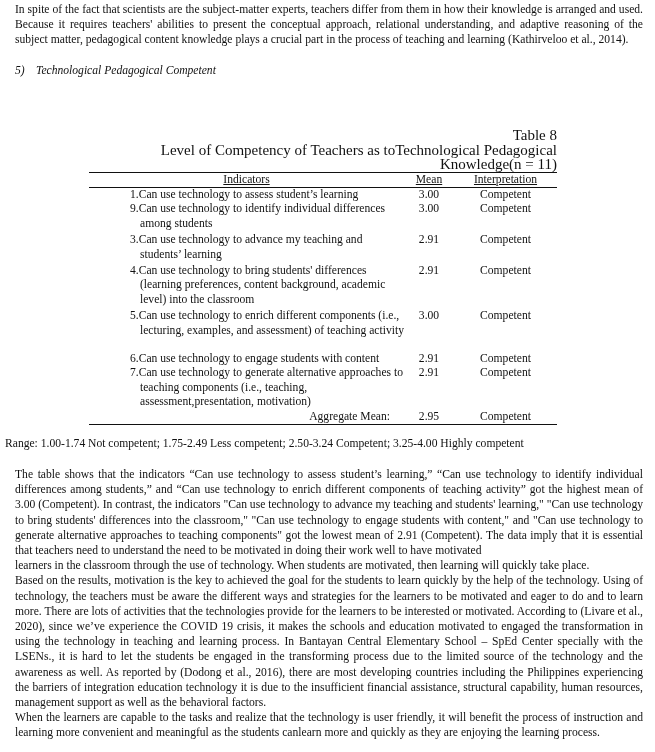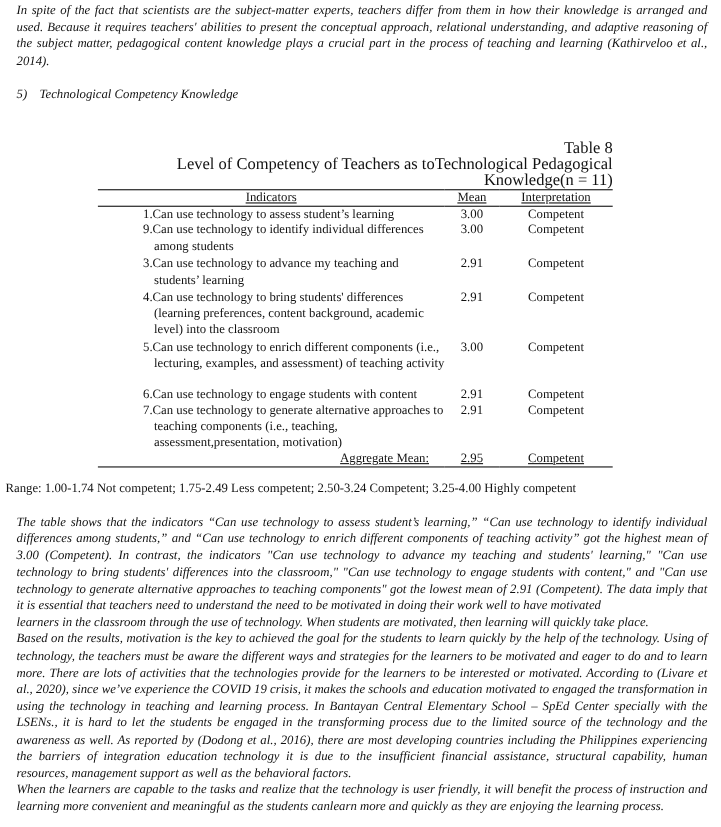--- a/index.html
+++ b/index.html
@@ -2,49 +2,49 @@
 <html><head>
 <meta charset="utf-8">
 <style>
   html, body { margin: 0; padding: 0; background: #ffffff; }
   body {
     width: 655px; height: 752px; position: relative; overflow: hidden;
     font-family: "Liberation Serif", "DejaVu Serif", serif;
     font-size: 11.6px; color: #111;
   }
   .page { position: absolute; left: 15px; top: 2px; width: 628px; }
-  p { margin: 0; line-height: 15.2px; text-align: justify; font-style: italic; }
+  p { margin: 0; line-height: 15.2px; text-align: justify; }
   .gap { height: 15px; }
   .section-heading { font-style: italic; line-height: 15.2px; }
   .section-heading .num { display: inline-block; width: 21px; }
   .table-wrap { position: absolute; left: 89px; top: 128px; width: 468px; }
   .caption { text-align: right; line-height: 14.5px; font-size: 15px; }
   table { width: 468px; border-collapse: collapse; font-size: 11.6px; }
   thead tr { border-top: 1.2px solid #111; border-bottom: 1.2px solid #111; text-decoration: underline; }
-  tbody tr.last { border-bottom: 1.2px solid #111; text-decoration: underline; }
+  tbody tr.last { border-bottom: 1.2px solid #111; }
   th { font-weight: normal; text-align: center; line-height: 14.4px; padding: 0; }
   td { vertical-align: top; line-height: 14.4px; padding: 0; }
   td.ind { width: 300px; padding-left: 1px; }
   td.mean { width: 50px; text-align: center; }
   td.interp { text-align: center; }
   td.agg { text-align: right; padding-right: 14px; }
   .hang { padding-left: 10px; text-indent: -10px; display: block; margin-left: 40px; }
   .spacer-row td { height: 14px; }
   .range { position: absolute; left: 5px; top: 436px; width: 628px; line-height: 15px; }
   .analysis { position: absolute; left: 15px; top: 467px; width: 628px; }
   .nojust { text-align: left; }
 </style>
 </head>
 <body>
 
 <div class="page">
   <p>In spite of the fact that scientists are the subject-matter experts, teachers differ from them in how their knowledge is arranged and used. Because it requires teachers' abilities to present the conceptual approach, relational understanding, and adaptive reasoning of the subject matter, pedagogical content knowledge plays a crucial part in the process of teaching and learning (Kathirveloo et al., 2014).</p>
   <div class="gap"></div>
   <div class="section-heading">
-    <span class="num">5)</span><span>Technological Competency Knowledge</span>
+    <span class="num">5)</span><span>Technological Pedagogical Competent</span>
   </div>
 </div>
 
 <div class="table-wrap">
   <div class="caption">Table 8</div>
   <div class="caption">Level of Competency of Teachers as toTechnological Pedagogical Knowledge(n = 11)</div>
   <table>
     <thead>
       <tr>
         <th>Indicators</th>

